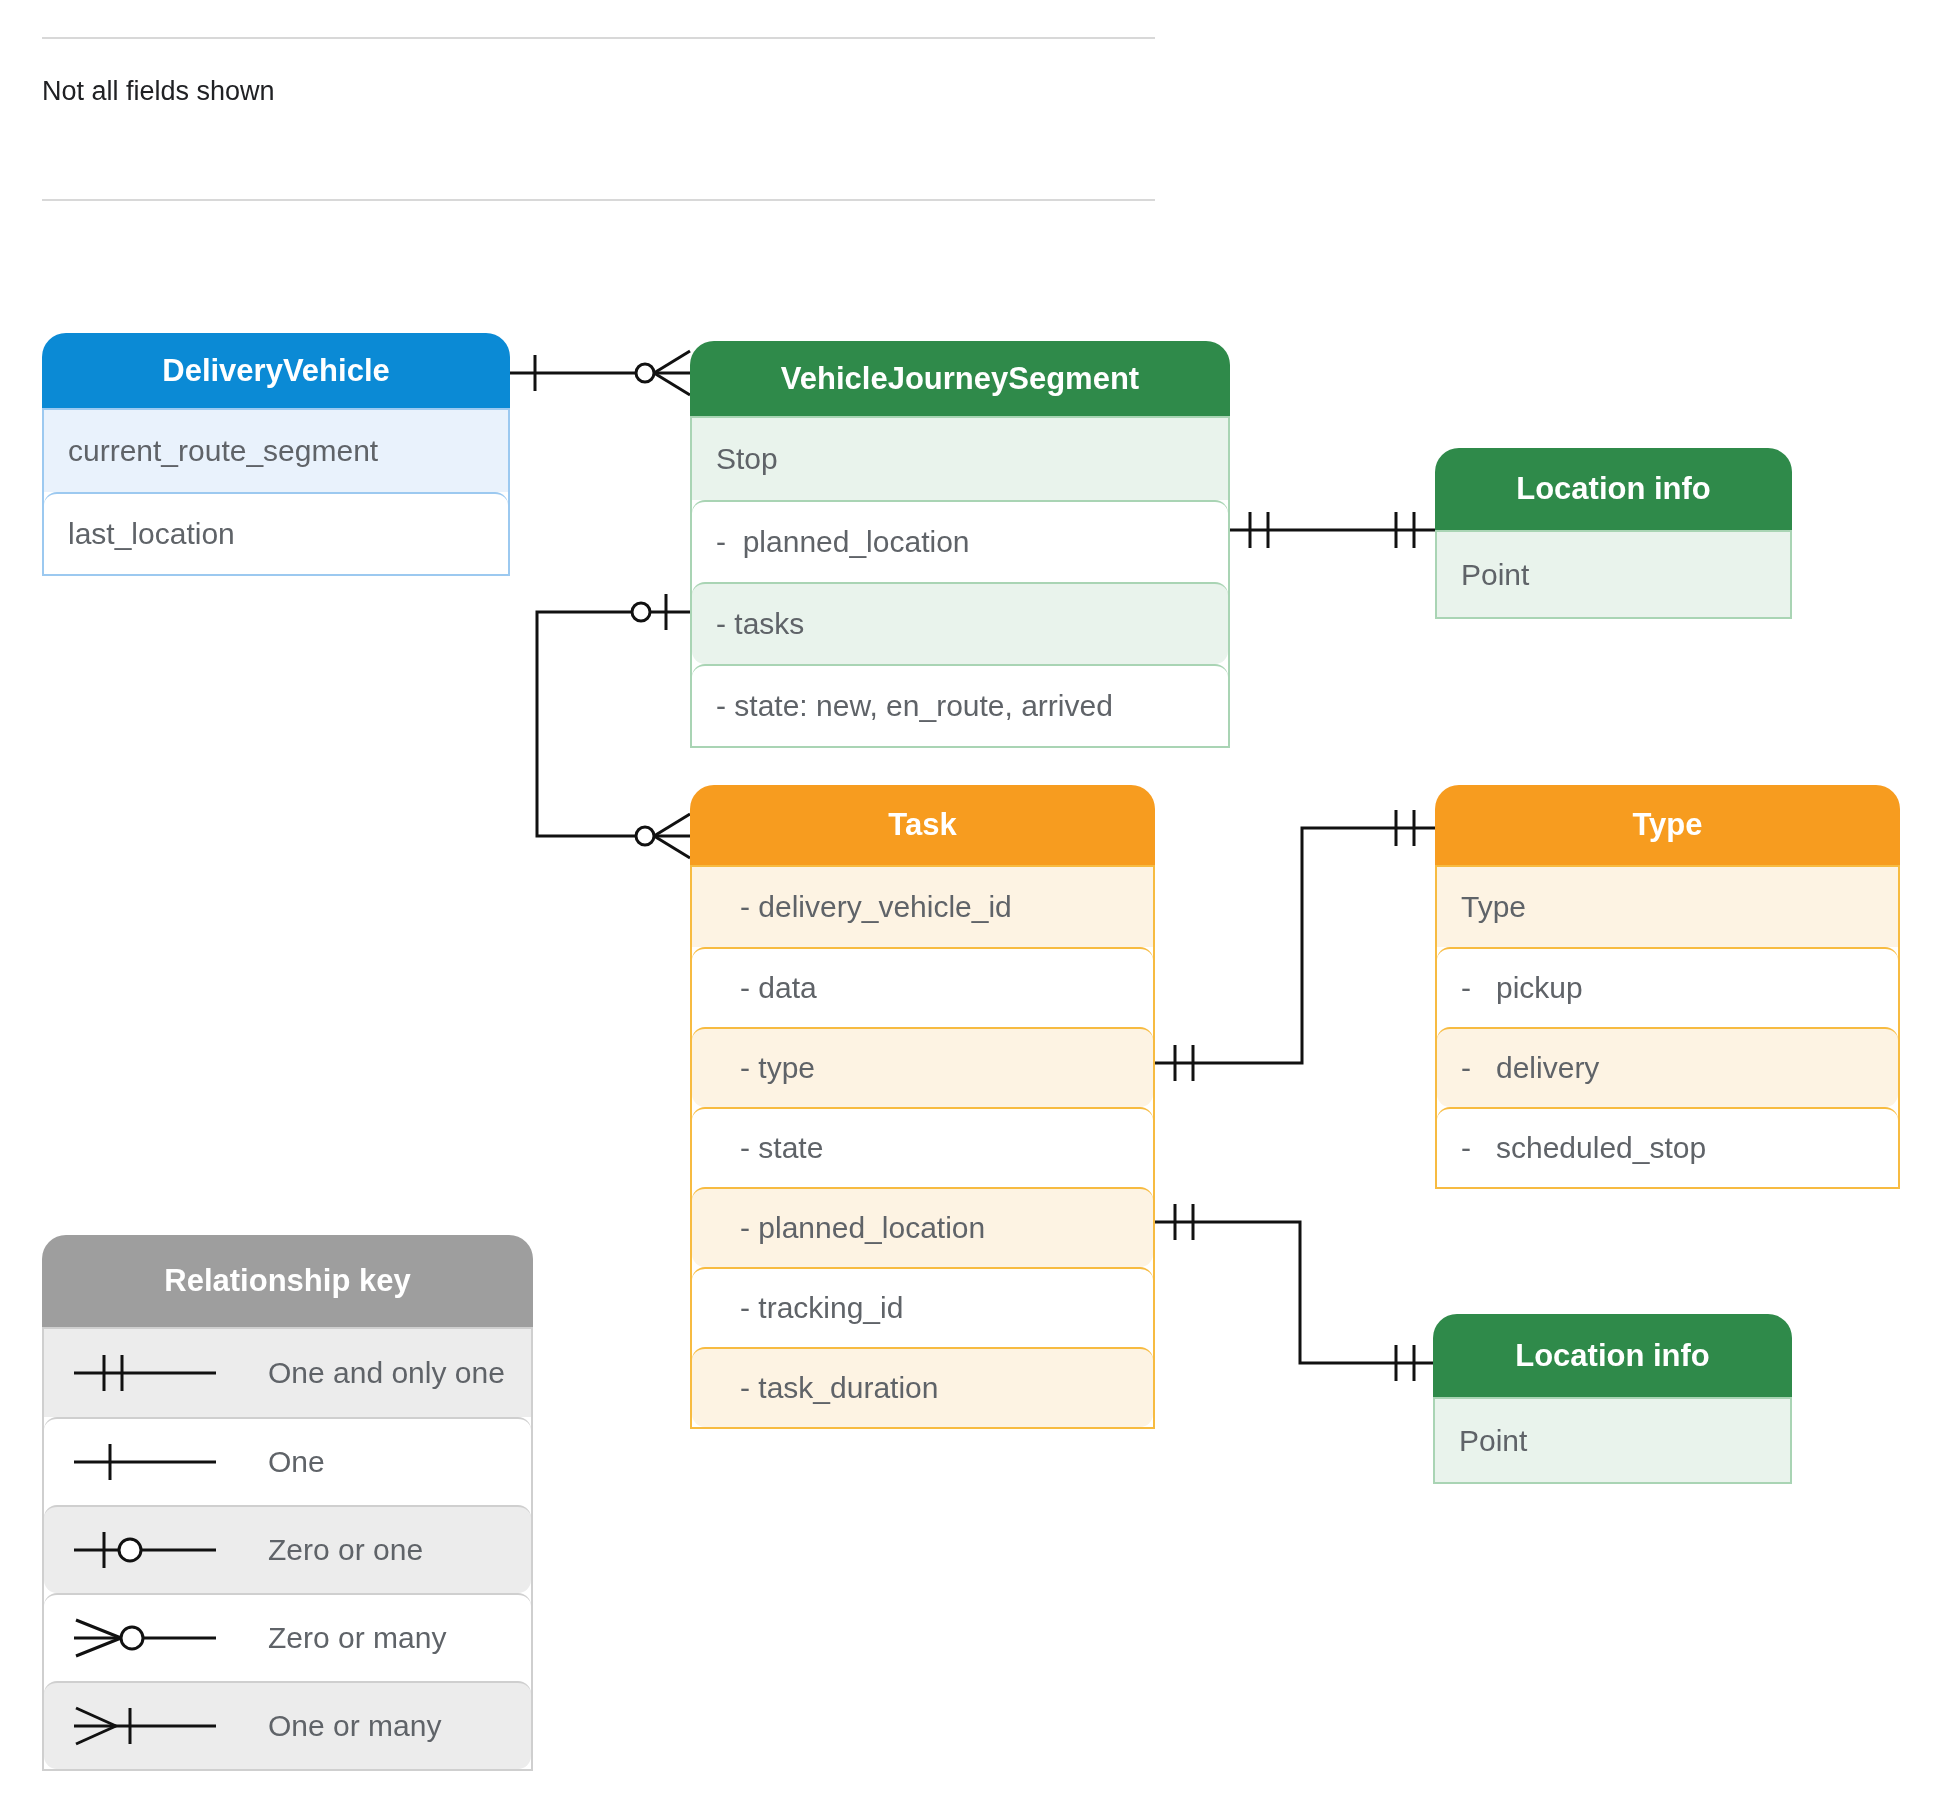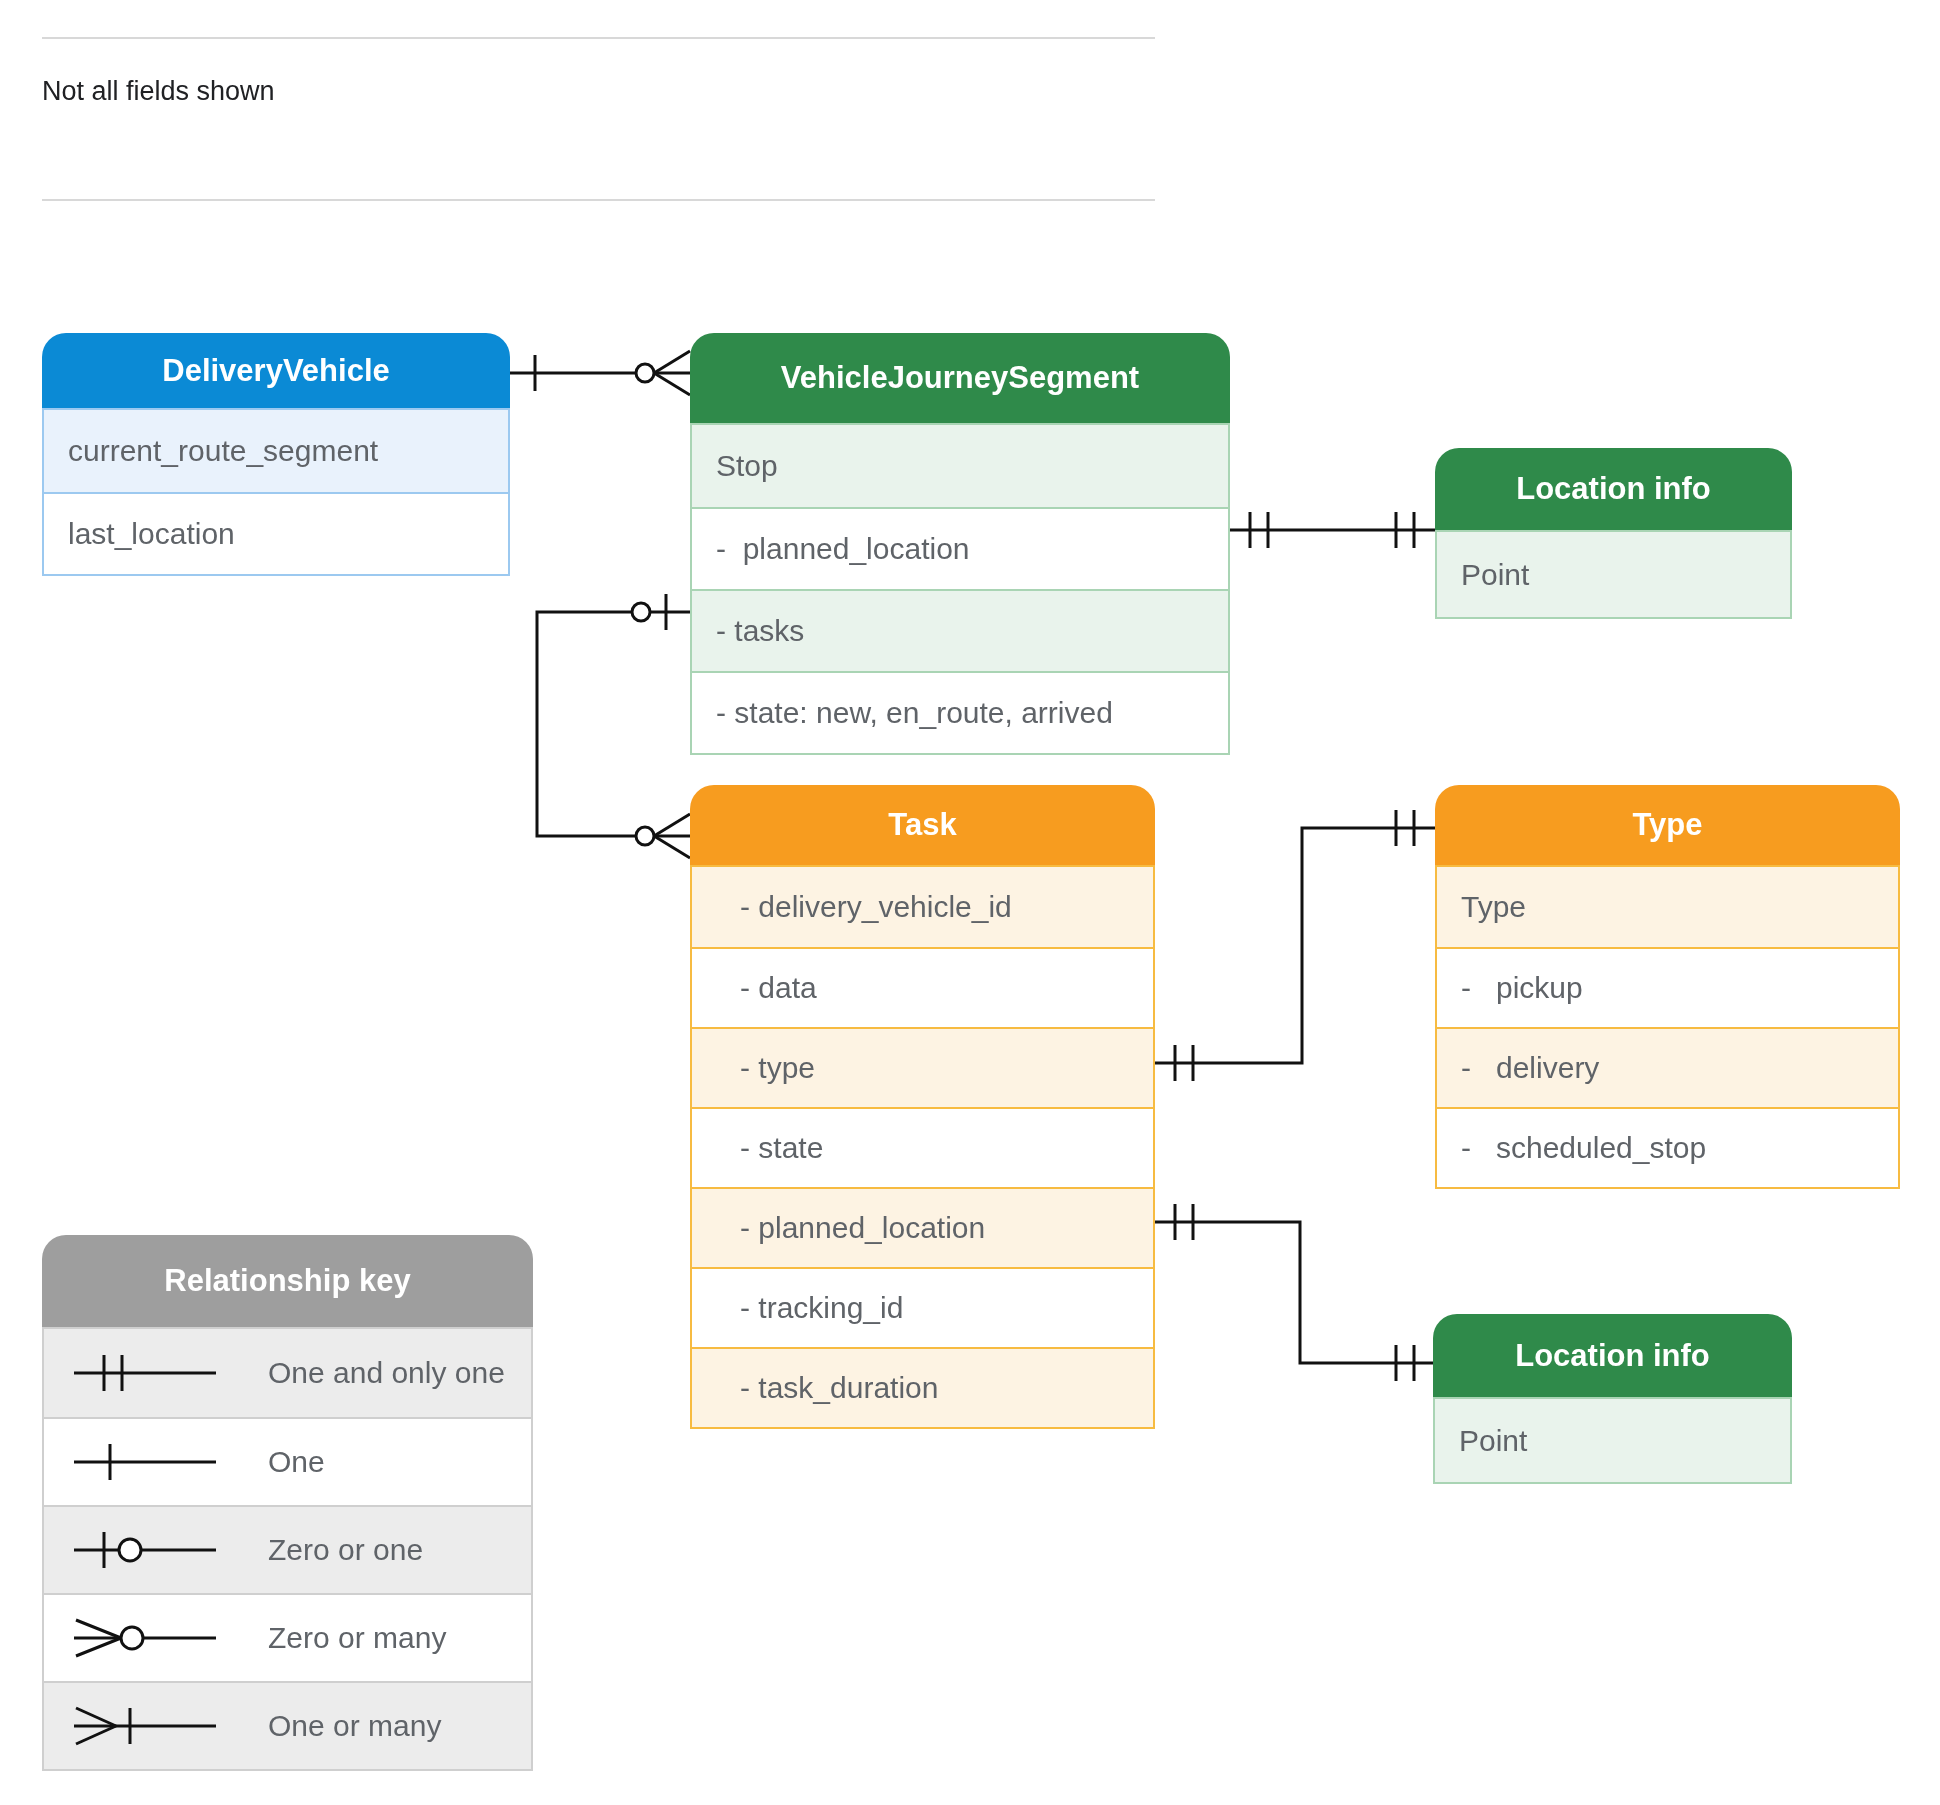--- a/index.html
+++ b/index.html
@@ -45,21 +45,21 @@
   }
   .entity-body { border-style: solid; border-width: 0 2px 2px 2px; background:#fff; }
   .row {
     display: flex; align-items: center;
     padding-left: 24px;
     font-size: 30px;
     color: var(--field-text, #5f6368);
     white-space: pre;
     background: #ffffff;
   }
-  .row + .row { border-top: 2px solid; }
+  .row + .row { border-top: 2px solid; border-radius: 13px; }
 
   
   .blue  .entity-header { background: var(--blue-header, #0b8ad5); }
   .blue  .entity-body   { border-color: var(--blue-border, #9cc9f0); border-top: 2px solid var(--blue-border, #9cc9f0); }
   .blue  .row + .row    { border-top-color: var(--blue-border, #9cc9f0); }
   .blue  .row.alt       { background: var(--blue-row, #e9f2fc); }
 
   
   .green .entity-header { background: var(--green-header, #2f8a4a); }
   .green .entity-body   { border-color: var(--green-border, #a9d4b4); border-top: 2px solid var(--green-border, #a9d4b4); }
@@ -73,21 +73,21 @@
   .orange .row.alt       { background: var(--orange-row, #fdf3e3); }
 
   
   .gray .entity-header { background: var(--gray-header, #9e9e9e); }
   .gray .entity-body   { border-color: var(--gray-border, #cfcfcf); border-top: 2px solid var(--gray-border, #cfcfcf); }
   .gray .row + .row    { border-top-color: var(--gray-border, #cfcfcf); }
   .gray .row.alt       { background: var(--gray-row, #ececec); }
 
   
   .e-dv        .entity-header { height: 75px; } .e-dv        .row { height: 82px; }
-  .e-vjs       .entity-header { height: 90px; } .e-vjs       .row { height: 82px; }
+  .e-vjs       .entity-header { height: 75px; margin-top: 8px; } .e-vjs       .row { height: 82px; }
   .e-loc-top   .entity-header { height: 82px; } .e-loc-top   .row { height: 85px; }
   .e-task      .entity-header { height: 80px; } .e-task      .row { height: 80px; padding-left: 48px; }
   .e-type      .entity-header { height: 80px; } .e-type      .row { height: 80px; }
   .e-loc-bot   .entity-header { height: 83px; } .e-loc-bot   .row { height: 83px; }
   .e-legend    .entity-header { height: 92px; } .e-legend    .row { height: 88px; padding-left: 26px; }
 
   .legend-symbol { flex: none; width: 150px; height: 56px; }
   .legend-label  { margin-left: 48px; white-space: normal; }
 
   #connectors { position: absolute; left: 0; top: 0; z-index: 1; pointer-events: none; }

